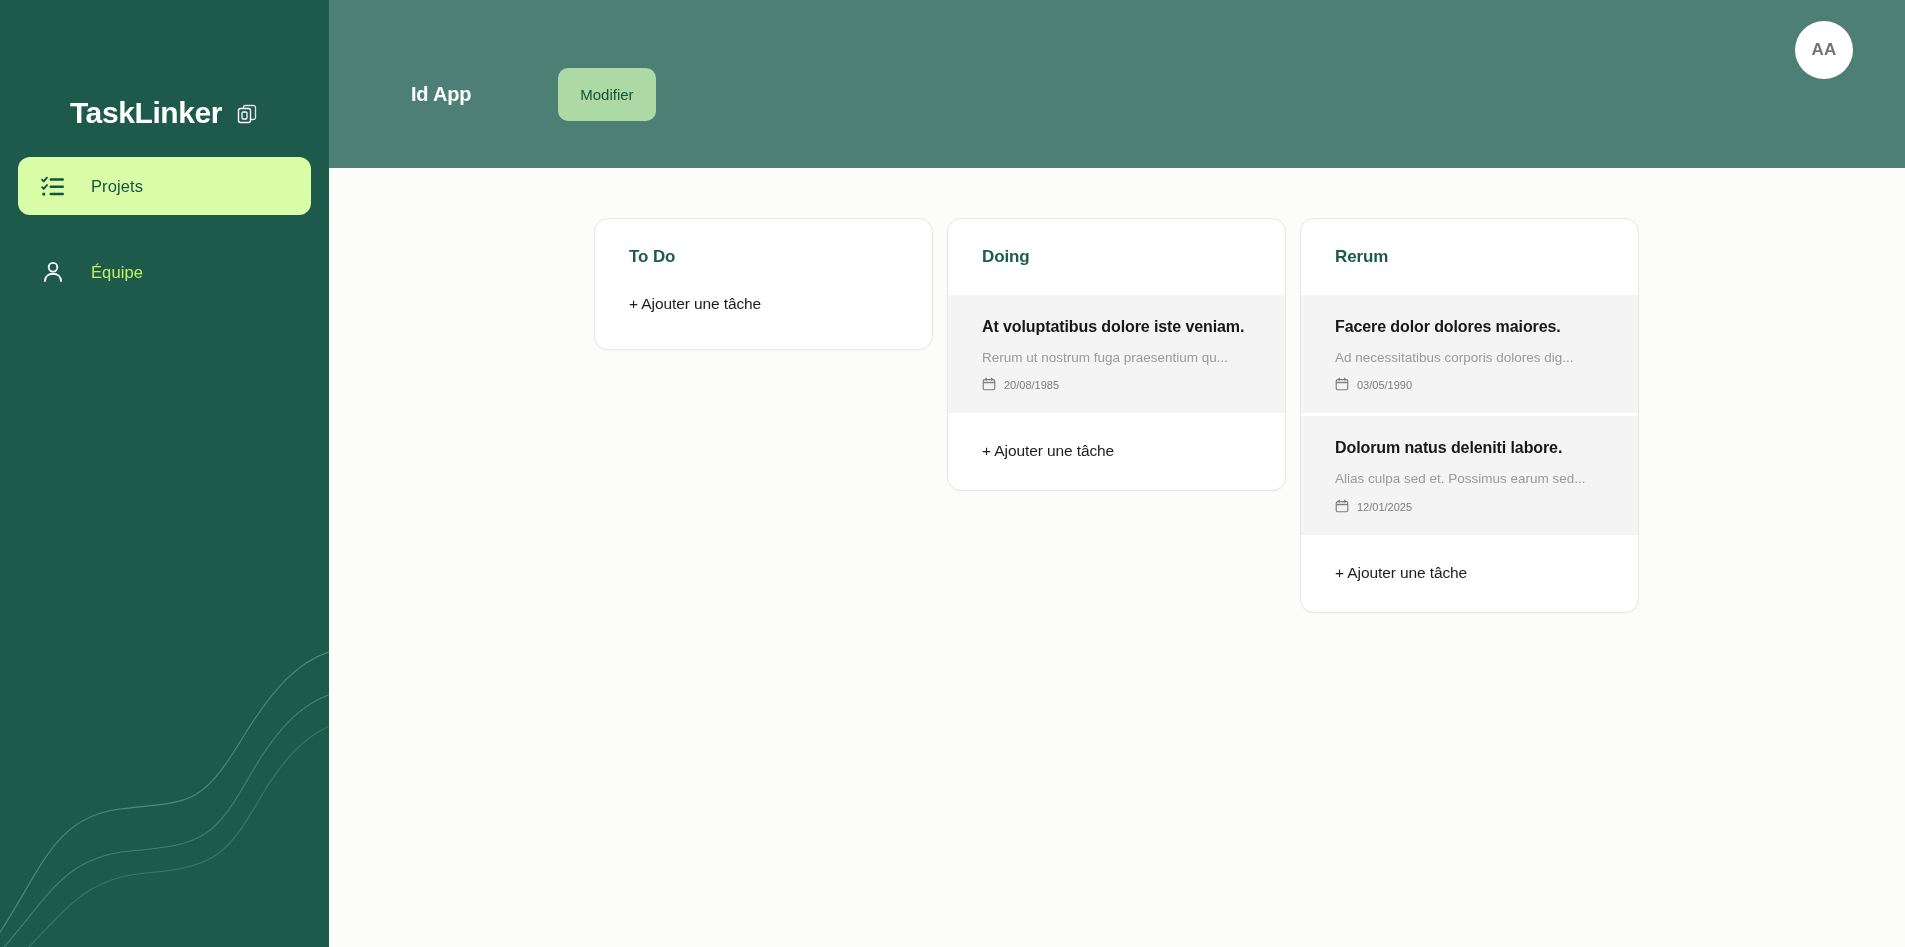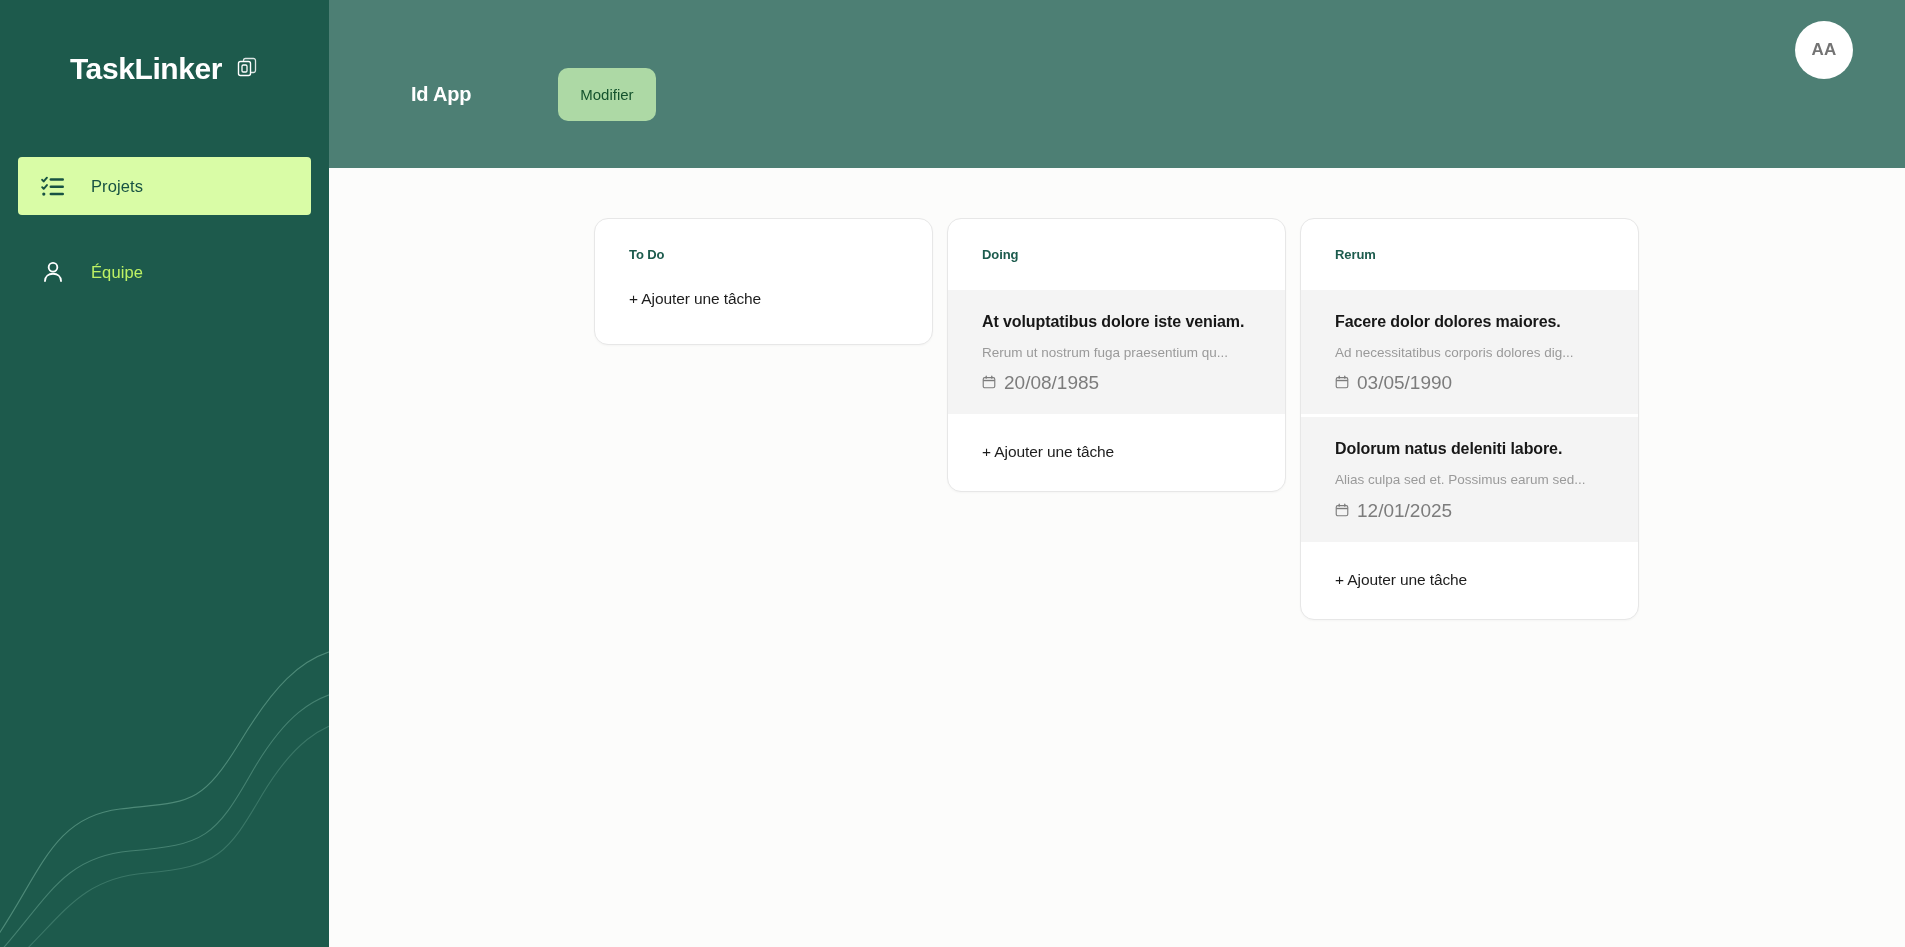--- a/index.html
+++ b/index.html
@@ -23,21 +23,21 @@
     width: 329px;
     height: 947px;
     background: #1d5a4c;
     position: relative;
     flex: 0 0 329px;
     overflow: hidden;
   }
 
   .brand {
     display: flex;
-    align-items: center;
+    align-items: flex-end;
     justify-content: center;
     gap: 13px;
     height: 130px;
     padding-top: 8px;
     position: relative;
     z-index: 3;
   }
   .brand-name {
     color: #ffffff;
     font-size: 30px;
@@ -51,21 +51,21 @@
     z-index: 3;
     padding: 0 18px;
     margin-top: 27px;
   }
 
   .nav-item {
     display: flex;
     align-items: center;
     height: 58px;
     padding: 16px 22px;
-    border-radius: 4px;
+    border-radius: 12px;
     gap: 25px;
     cursor: pointer;
     margin-bottom: 28px;
   }
   .nav-item.active {
     background: #d9fca6;
   }
   .nav-item .nav-label {
     font-size: 16.5px;
     font-weight: 500;
@@ -160,21 +160,21 @@
     width: 339px;
     background: #ffffff;
     border: 1px solid #e7e7e7;
     border-radius: 14px;
     padding: 28px 0 0 0;
     box-shadow: 0 1px 2px rgba(16,24,40,0.03);
     flex: 0 0 339px;
   }
   .column-title {
     color: #1c5b4d;
-    font-size: 13px;
+    font-size: 17px;
     font-weight: 700;
     letter-spacing: -0.1px;
     padding: 0 34px;
     margin-bottom: 28px;
   }
 
   .task-list { display: flex; flex-direction: column; }
 
   .task-card {
     background: #f4f4f4;
@@ -197,21 +197,21 @@
     line-height: 1.3;
     margin-bottom: 11px;
     white-space: nowrap;
     overflow: hidden;
   }
   .task-meta {
     display: flex;
     align-items: center;
     gap: 8px;
     color: #7c7c7c;
-    font-size: 19px;
+    font-size: 11px;
   }
   .cal-icon { display: block; flex: 0 0 14px; }
 
   .add-task {
     color: #1d1d1d;
     font-size: 15.5px;
     font-weight: 400;
     letter-spacing: -0.1px;
     padding: 26px 34px 30px 34px;
     cursor: pointer;

